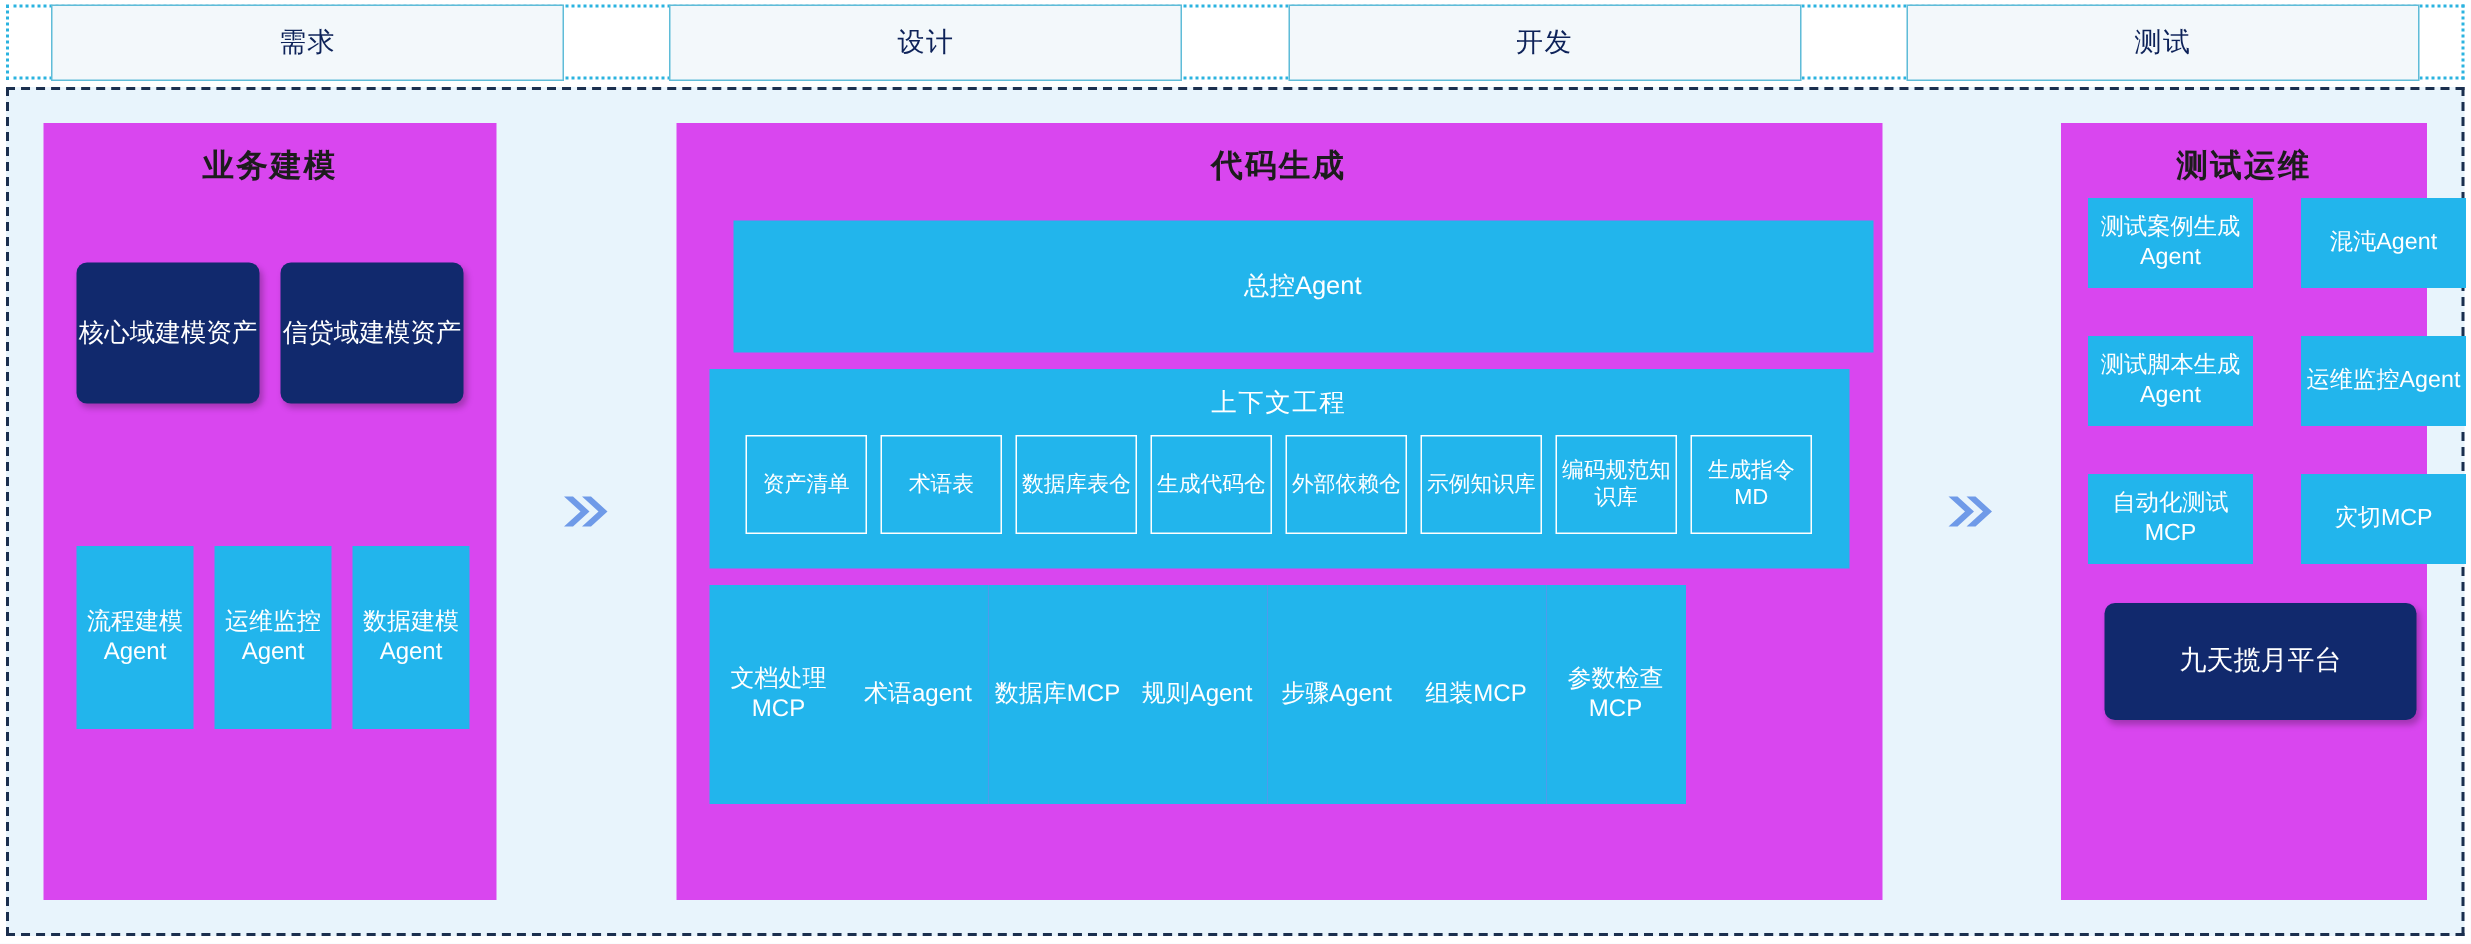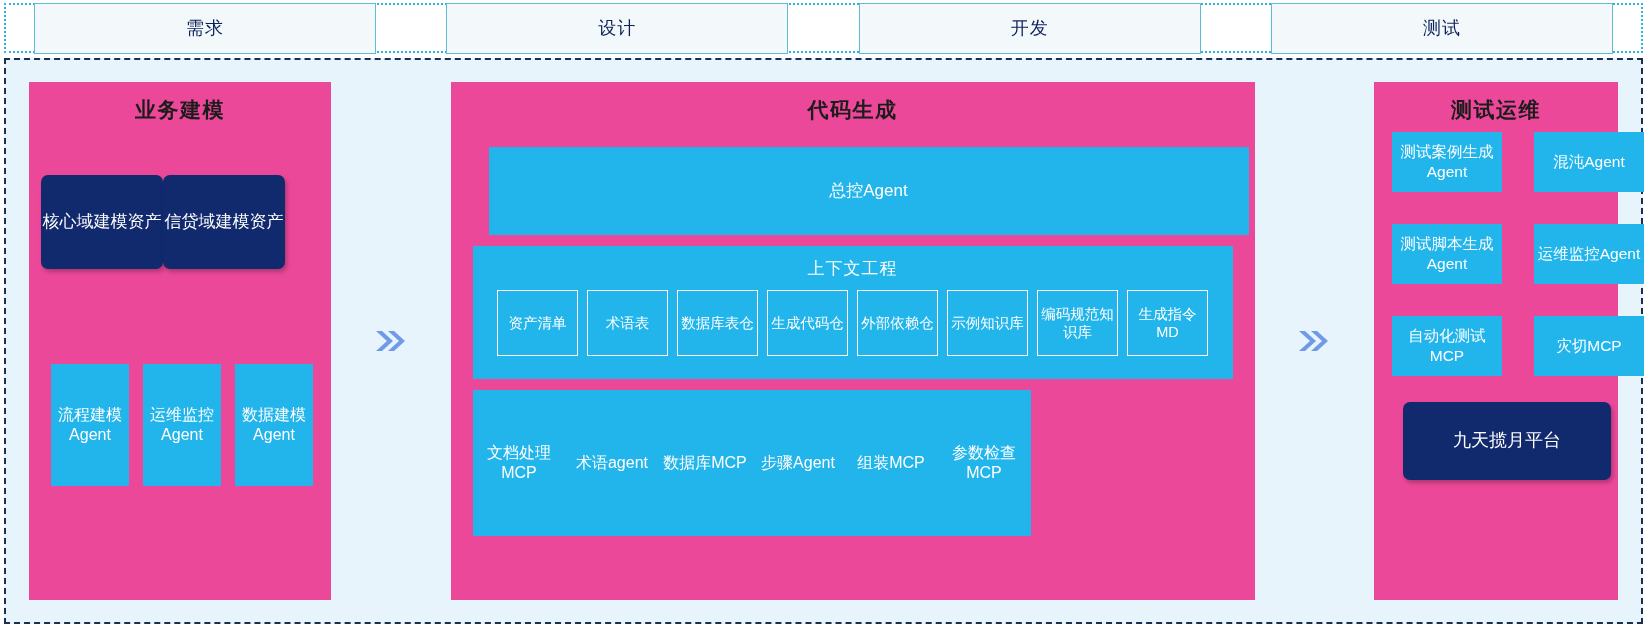--- a/index.html
+++ b/index.html
@@ -41,21 +41,21 @@
     left: 4px; top: 58px;
     width: 1639px; height: 566px;
     border: 2px dashed #1b2f4e;
     background: #e8f4fc;
     display: flex;
     align-items: stretch;
   }
 
   
   .panel {
-    background: #ec4899;
+    background: #d946ef;
     position: relative;
     display: flex;
     flex-direction: column;
     align-items: center;
   }
   #panel-business { margin: 22px 0 22px 23px; width: 302px; }
   #panel-codegen  { margin: 22px 0 22px 0;   width: 804px; }
   #panel-testops  { margin: 22px 23px 22px 0; width: 244px; }
 
   .panel-title {
@@ -102,22 +102,22 @@
     text-align: center;
     font-size: 17px;
     line-height: 1.3;
     border-radius: 7px;
     box-shadow: 2px 3px 4px rgba(0,0,0,.25);
   }
 
   
   #asset-row {
     position: absolute;
-    left: 12px; top: 93px;
-    display: flex; 
+    left: 22px; top: 93px;
+    display: flex; gap: 14px;
   }
   #asset-row .tile-navy { width: 122px; height: 94px; }
 
   #bm-agent-row {
     position: absolute;
     left: 22px; top: 282px;
     display: flex; gap: 14px;
   }
   #bm-agent-row .tile-blue { width: 78px; height: 122px; }
 
@@ -281,20 +281,23 @@
       <div class="tile-blue">
         <span>文档处理MCP</span>
       </div>
       <div class="tile-blue">
         <span>术语agent</span>
       </div>
       <div class="tile-blue">
         <span>数据库MCP</span>
       </div>
       <div class="tile-blue">
+        <span>规则Agent</span>
+      </div>
+      <div class="tile-blue">
         <span>步骤Agent</span>
       </div>
       <div class="tile-blue">
         <span>组装MCP</span>
       </div>
       <div class="tile-blue">
         <span>参数检查MCP</span>
       </div>
     </div>
   </div>

